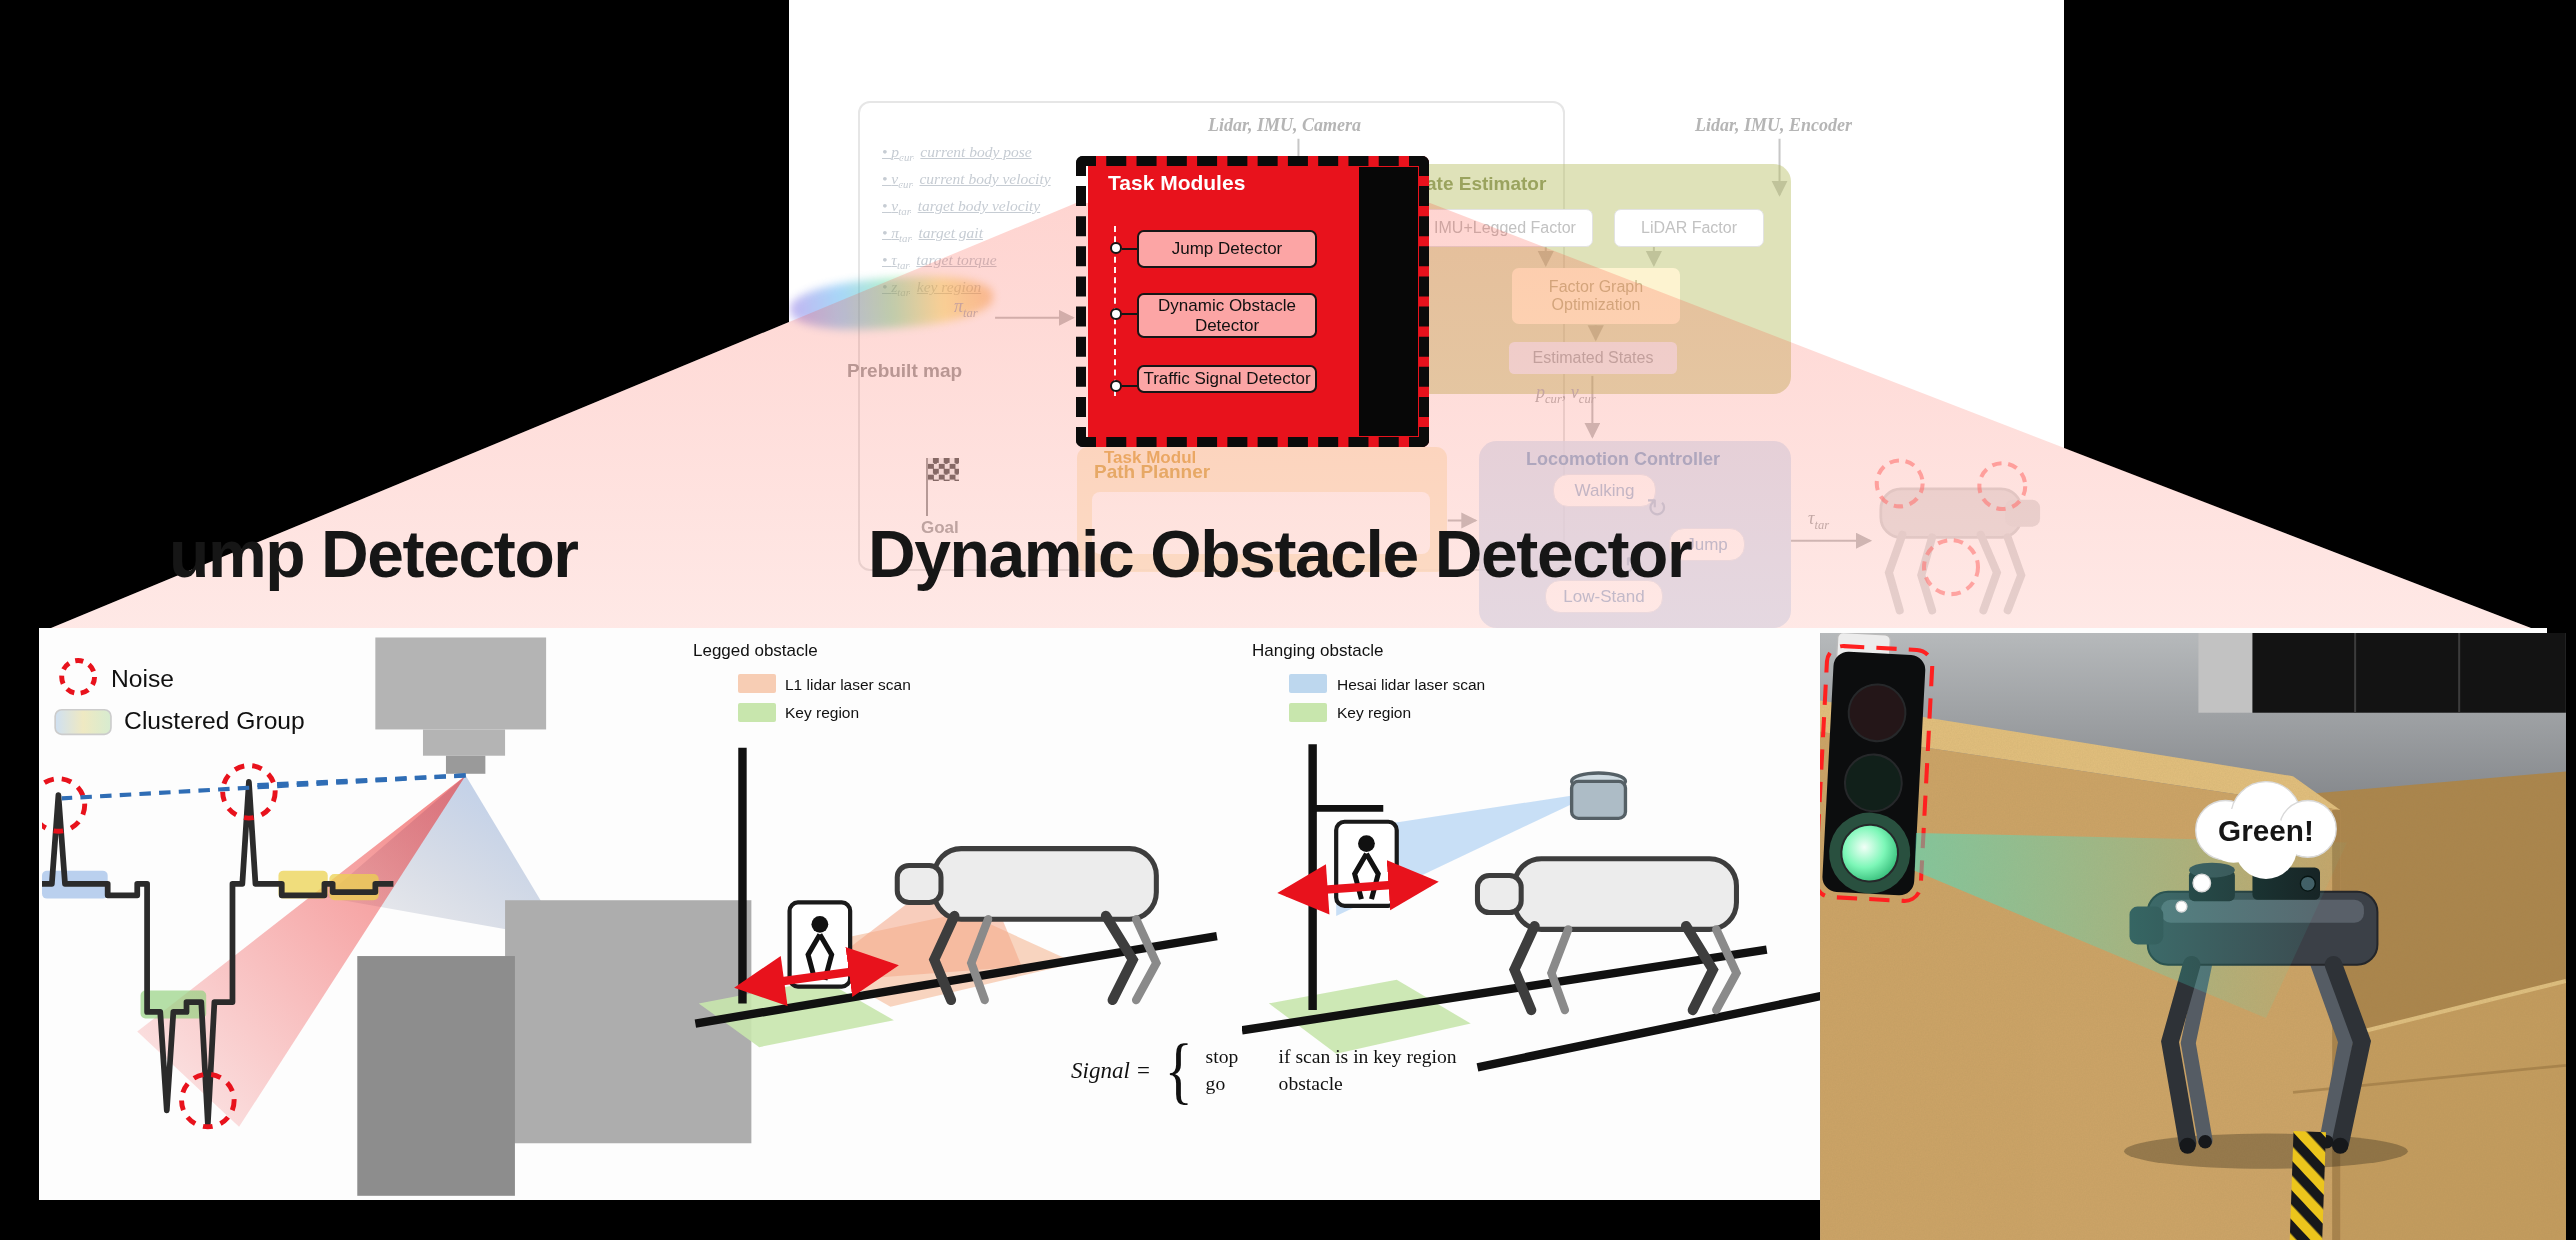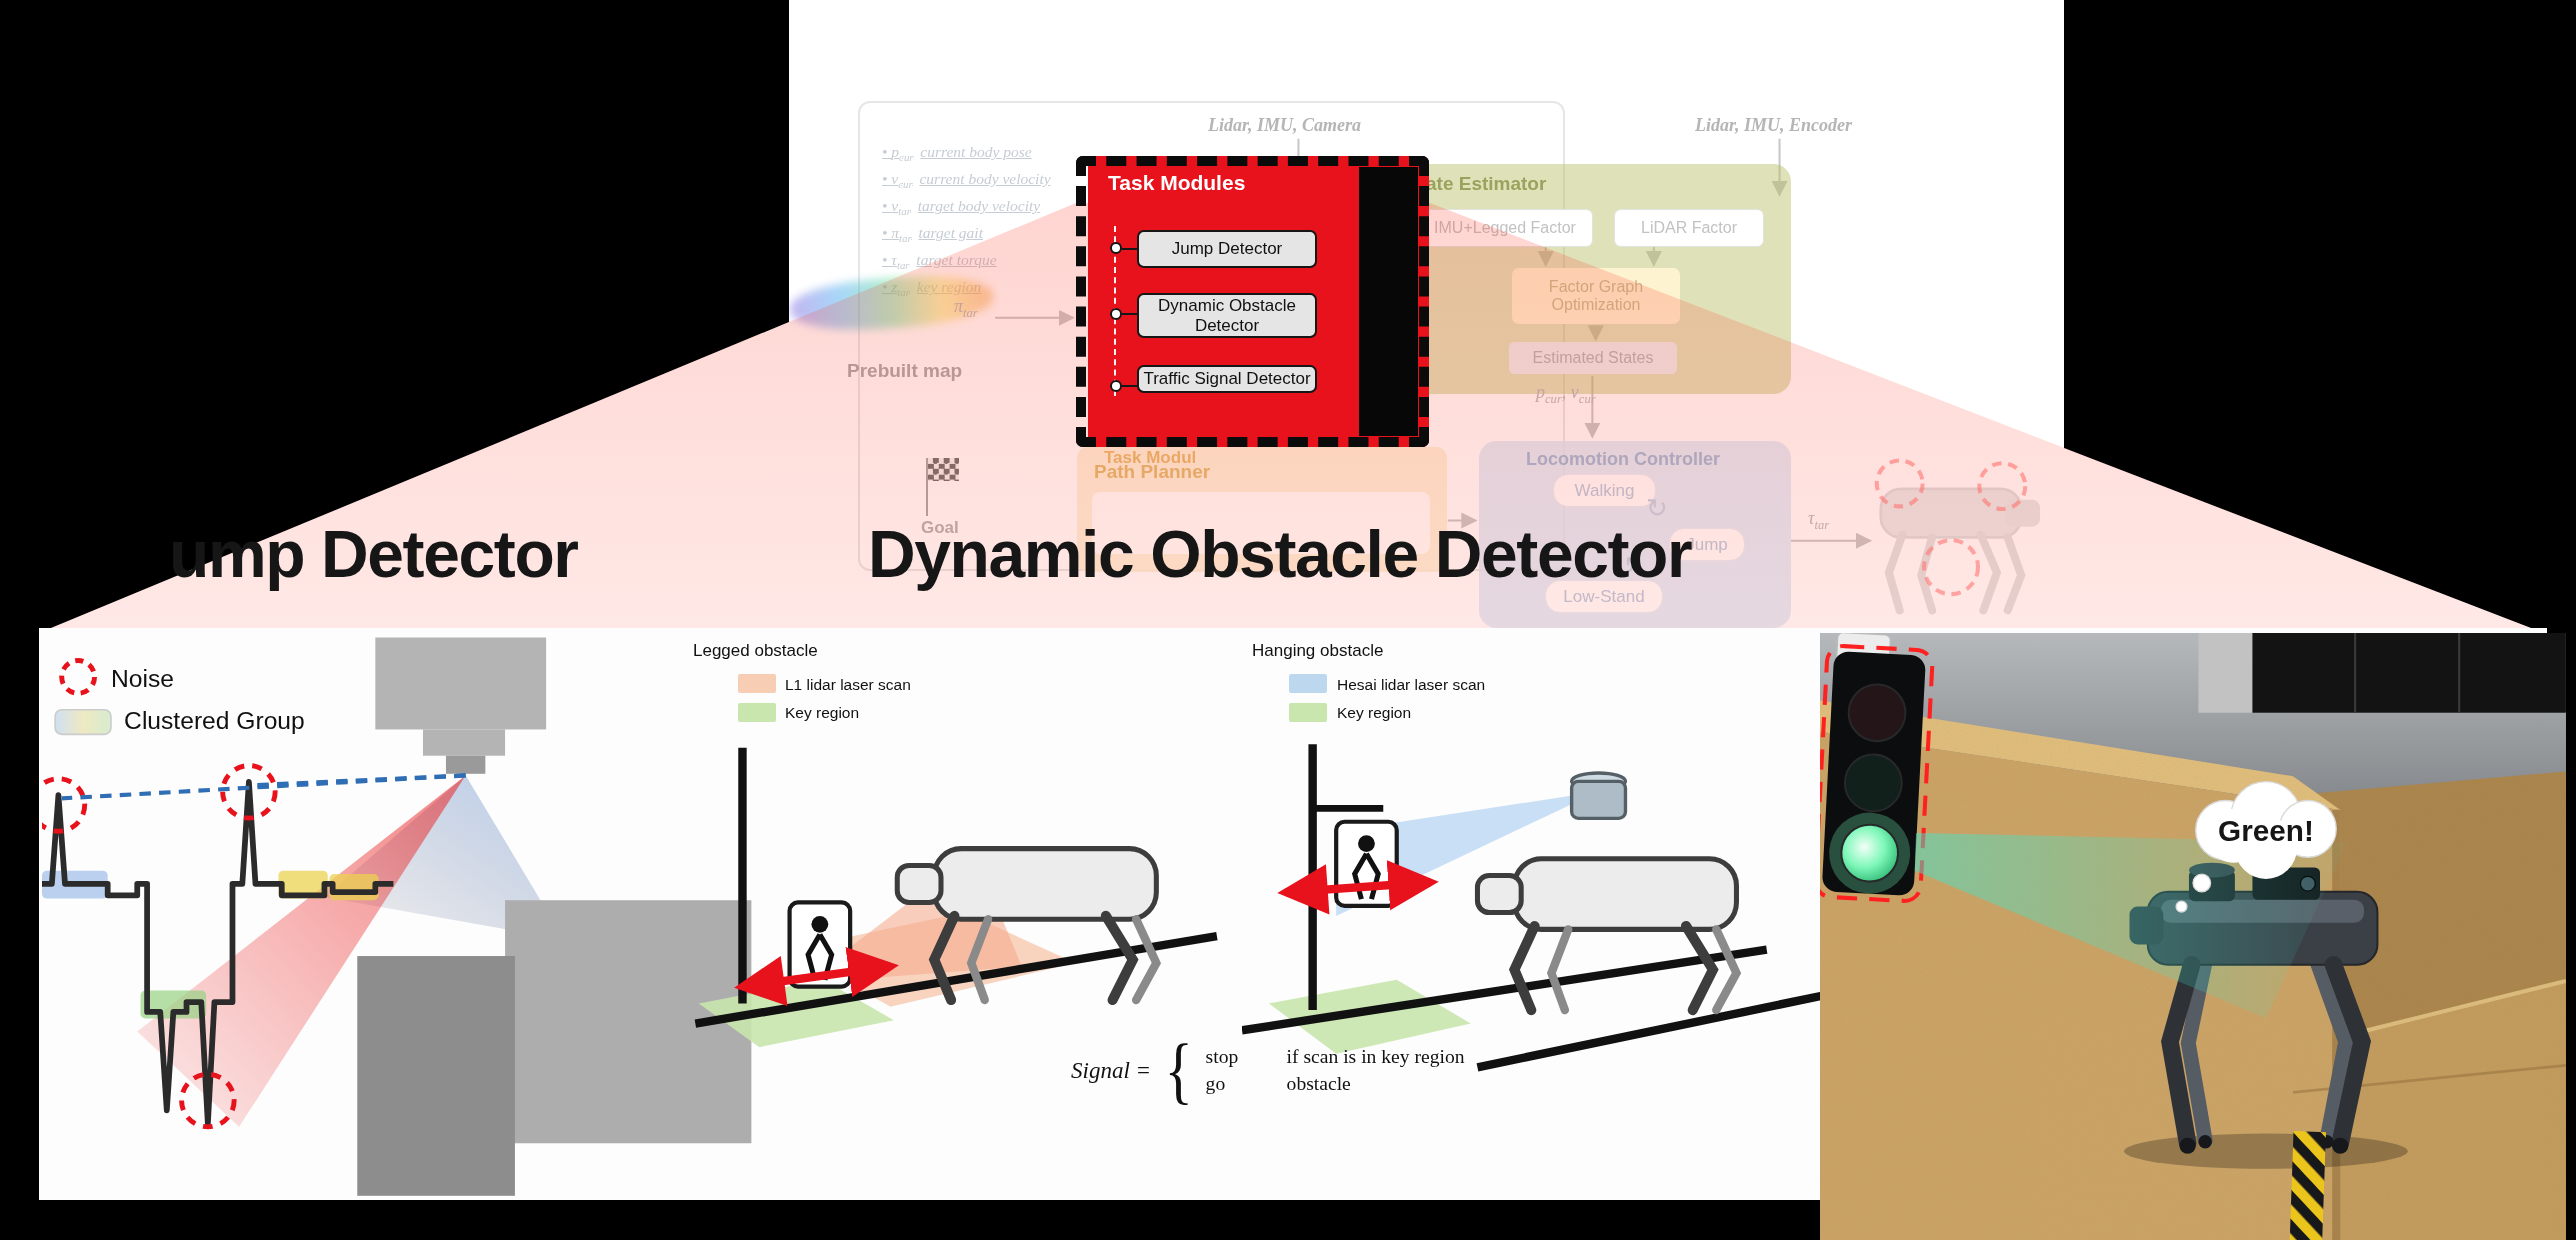--- a/index.html
+++ b/index.html
@@ -50,42 +50,42 @@
   .wedge{left:0;top:0;width:2576px;height:1241px;pointer-events:none;
          background:linear-gradient(to bottom,rgba(252,62,45,.27),rgba(252,90,70,.12) 55%,rgba(255,170,150,.05));
          clip-path:polygon(1076px 203px,1430px 203px,2531px 628px,51px 628px);}
 
   
   .tm-box{left:1076px;top:156px;width:353px;height:291px;}
   .tm-red{position:absolute;inset:0;background:#e8121c;border-radius:6.8px;margin-left:12px;}
   .tm-strip{position:absolute;top:10.8px;bottom:10.8px;right:10.8px;width:59px;background:#070707;}
   .tm-border{position:absolute;inset:0;border:10.8px dashed #0b0b0b;border-radius:6.8px;}
   .tm-title{position:absolute;left:20px;top:15px;color:#fff;font-weight:800;font-size:21px;}
-  .tm-item{position:absolute;left:49px;width:180px;background:#e5e5e5;border:2px solid #161616;border-radius:6.8px;
+  .tm-item{position:absolute;left:49px;width:180px;background:#fca5a5;border:2px solid #161616;border-radius:6.8px;
            display:flex;align-items:center;justify-content:center;text-align:center;
            font-size:17px;line-height:1.15;color:#111;font-weight:500;padding:0 4px;box-sizing:border-box;}
   .tm-dashline{position:absolute;left:26px;top:70px;height:170px;border-left:2px dashed rgba(255,255,255,.95);}
   .tm-circle{position:absolute;left:21.6px;width:12px;height:12px;background:#fff;border:2px solid #161616;border-radius:50%;box-sizing:border-box;}
   .tm-link{position:absolute;left:34px;width:15px;height:2px;background:#161616;}
 
   
   .big-title{top:516px;font-size:66px;font-weight:700;color:#161616;letter-spacing:-1.4px;white-space:nowrap;}
 
   
   .bottom-panel{left:39px;top:628px;width:2508px;height:572px;background:#fdfdfd;}
   .fig-title{font-size:17px;color:#111;}
   .legend-swatch{width:38px;height:19px;border-radius:2px;}
   .legend-label{font-size:15.5px;color:#111;white-space:nowrap;}
 
   
   .formula{left:1071px;top:1041px;display:flex;align-items:center;gap:9.5px;font-family:"Liberation Serif",serif;color:#111;}
   .formula .lhs{font-style:italic;font-size:23px;}
   .formula .brace{font-size:74px;font-weight:300;line-height:.8;transform:scaleX(.8);}
   .cases{display:flex;flex-direction:column;gap:5.4px;font-size:19.6px;}
-  .case-row{display:flex;gap:31px;}
+  .case-row{display:flex;gap:23px;}
   .case-val{min-width:50px;}
 
   
   .photo{left:1820px;top:633px;width:746px;height:608px;overflow:hidden;background:#9a9da0;}
 </style>
 </head>
 <body>
 
 <div id="canvas">
 

